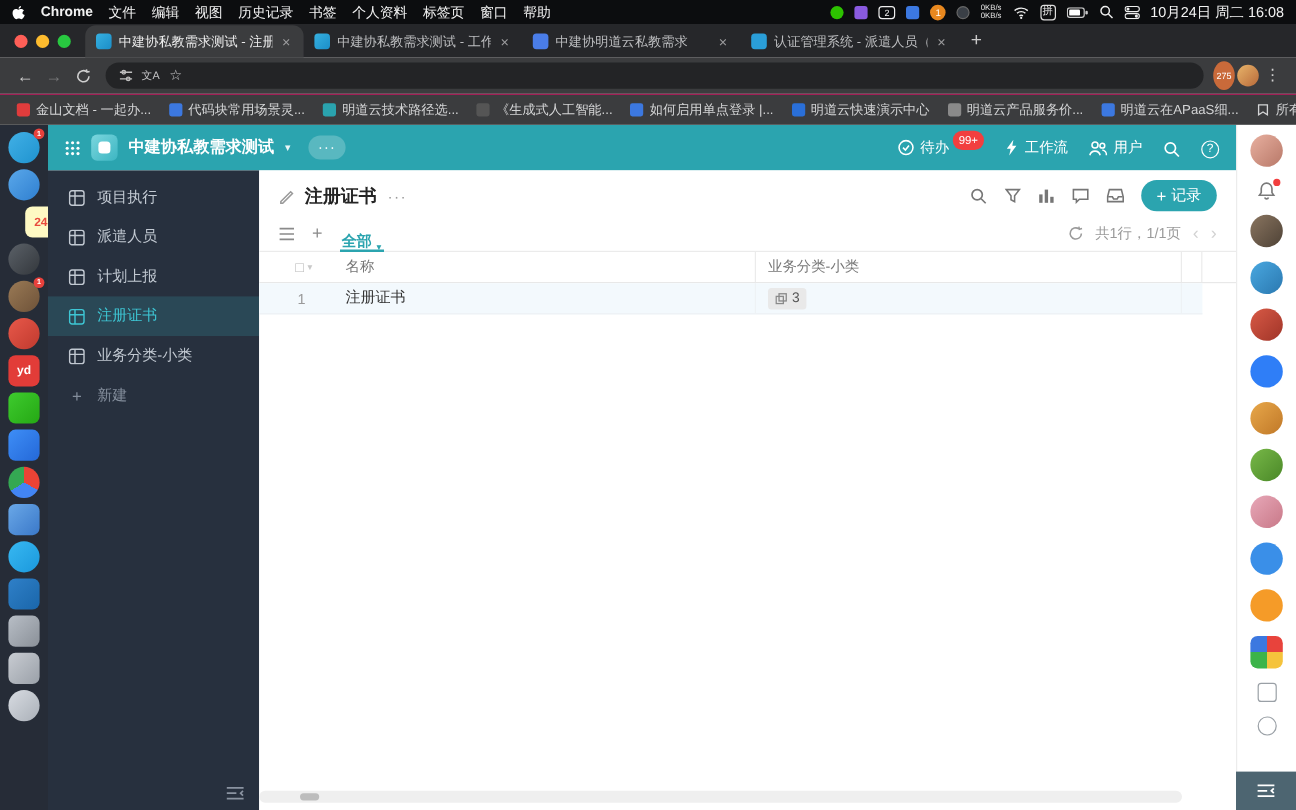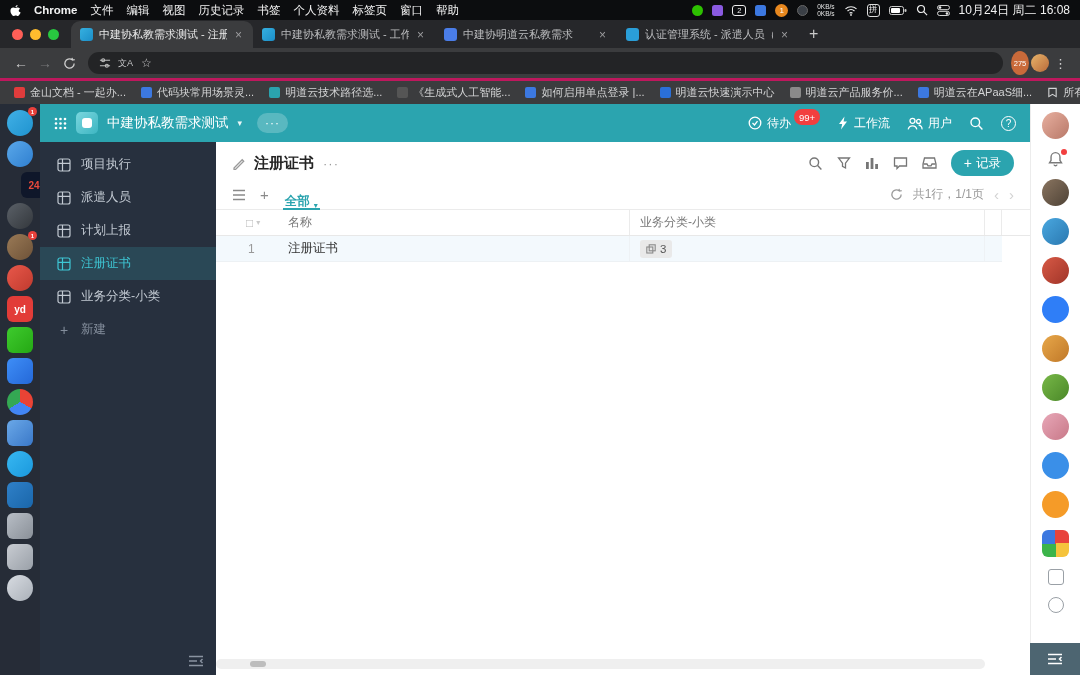--- a/index.html
+++ b/index.html
@@ -36,38 +36,38 @@
 .nav-ico.dis{color:#77787a}
 .omnibox{flex:1;height:22px;margin:0 6px;background:#232426;border-radius:11px;display:flex;align-items:center;gap:7px;padding:0 11px;min-width:0}
 .site-ico{color:#bfbfbf}
 .url{flex:1;min-width:0;white-space:nowrap;overflow:hidden;color:#d8d9da;font-size:11.5px}
 .omni-right{display:flex;gap:8px;color:#c5c5c7;font-size:11px;align-items:center}
 .ext-badge{min-width:18px;height:24px;border-radius:50%;background:#c96a3a;color:#fff;font-size:7.5px;display:flex;align-items:center;justify-content:center}
 .profile-av{width:18px;height:18px;border-radius:50%;background:linear-gradient(135deg,#e8b46a,#b86a3a)}
 .menu-dots{color:#cfcfcf;font-size:13px;padding:0 3px}
 
 
-.bkbar{position:absolute;top:78px;left:0;right:0;height:26px;background:#3b3c3e;border-top:3px solid #be185d;display:flex;align-items:center;gap:15px;padding:0 14px;font-size:11px;color:#d4d5d6;z-index:27}
+.bkbar{position:absolute;top:78px;left:0;right:0;height:26px;background:#3b3c3e;border-top:1px solid #be185d;display:flex;align-items:center;gap:15px;padding:0 14px;font-size:11px;color:#d4d5d6;z-index:27}
 .bm{display:flex;align-items:center;gap:5px;white-space:nowrap}
 .bm-fav{width:11px;height:11px;border-radius:2px;flex:none}
 .bm-all{margin-left:auto;display:flex;align-items:center;gap:5px}
 
 
 .dock{position:absolute;top:104px;bottom:0;left:0;width:40px;background:#262c37;display:flex;flex-direction:column;align-items:center;gap:5px;padding-top:6px;z-index:5}
 .dock-ic{width:26px;height:26px;border-radius:6px;position:relative;display:flex;align-items:center;justify-content:center;font-size:10px;font-weight:700;flex:none}
 .dock-badge{position:absolute;top:-3px;right:-4px;min-width:9px;height:9px;border-radius:5px;background:#e8413c;font-size:6px;color:#fff;display:flex;align-items:center;justify-content:center;padding:0 1px}
 
 
 .appheader{position:absolute;top:104px;left:40px;width:990px;height:38px;background:#2ba4af;color:#fff;display:flex;align-items:center;gap:9px;padding:0 14px;z-index:6}
 .applogo{width:22px;height:22px;border-radius:5px;background:linear-gradient(135deg,#7ad6de,#3db6c2);display:flex;align-items:center;justify-content:center}
 .applogo i{width:10px;height:10px;border-radius:3px;background:#fff;display:block}
-.appname{font-size:13.5px;font-weight:400;white-space:nowrap}
+.appname{font-size:13.5px;font-weight:700;white-space:nowrap}
 .hd-caret{font-size:9px;opacity:.9}
 .hd-more{height:20px;padding:0 8px;border-radius:10px;background:rgba(255,255,255,.22);font-size:12px;letter-spacing:1px;display:flex;align-items:center;margin-left:6px}
-.hd-right{margin-left:auto;display:flex;align-items:center;gap:17px;font-size:12px}
+.hd-right{margin-left:auto;display:flex;align-items:flex-end;gap:17px;font-size:12px}
 .hd-item{display:flex;align-items:center;gap:5px;white-space:nowrap}
 .badge-99{background:#f23f3f;border-radius:8px;padding:8px 5px;height:14px;font-size:9.5px;display:flex;align-items:center;transform:translateY(-6px);margin-left:-2px}
 .q-circle{width:15px;height:15px;border:1.3px solid #fff;border-radius:50%;font-size:10px;display:flex;align-items:center;justify-content:center}
 
 
 .sidebar{position:absolute;top:142px;bottom:0;left:40px;width:176px;background:#27303e;z-index:6;padding-top:6px}
 .sb-item{height:33px;display:flex;align-items:center;gap:10px;padding:0 17px;color:#c2c9d2;font-size:12.5px;white-space:nowrap}
 .sb-item.active{background:rgba(62,198,212,.16);color:#3ec6d4}
 .sb-new{color:#848e9c}
 .sb-plus{font-size:14px;width:14px;text-align:center}
@@ -272,21 +272,21 @@
       </svg>
       <span>所有书签</span>
     </span>
 </div>
 
 <div class="dock">
     <div class="dock-ic" style="background: linear-gradient(135deg, rgb(65, 176, 230), rgb(31, 147, 207)); border-radius: 50%;">
       <span class="dock-badge">1</span>
     </div>
     <div class="dock-ic" style="background: linear-gradient(135deg, rgb(90, 168, 234), rgb(47, 127, 208)); border-radius: 50%;"></div>
-    <div class="dock-ic" style="background: #0f172a; color: rgb(232, 74, 60); margin-left: 28px;">24</div>
+    <div class="dock-ic" style="background: #fef9c3; color: rgb(232, 74, 60); margin-left: 28px;">24</div>
     <div class="dock-ic" style="background: linear-gradient(135deg, rgb(91, 97, 104), rgb(51, 55, 60)); border-radius: 50%;"></div>
     <div class="dock-ic" style="background: linear-gradient(135deg, rgb(154, 122, 86), rgb(110, 82, 56)); border-radius: 50%;">
       <span class="dock-badge">1</span>
     </div>
     <div class="dock-ic" style="background: linear-gradient(135deg, rgb(232, 88, 74), rgb(192, 58, 46)); border-radius: 50%;"></div>
     <div class="dock-ic" style="background: rgb(226, 60, 56); color: rgb(255, 255, 255);">yd</div>
     <div class="dock-ic" style="background: linear-gradient(135deg, rgb(62, 203, 46), rgb(37, 168, 20));"></div>
     <div class="dock-ic" style="background: linear-gradient(135deg, rgb(62, 142, 247), rgb(36, 104, 216));"></div>
     <div class="dock-ic" style="background: conic-gradient(rgb(234, 67, 53) 0deg, rgb(234, 67, 53) 33%, rgb(66, 133, 244) 33%, rgb(66, 133, 244) 66%, rgb(52, 168, 83) 66%, rgb(52, 168, 83) 100%); border-radius: 50%;"></div>
     <div class="dock-ic" style="background: linear-gradient(135deg, rgb(106, 168, 232), rgb(58, 120, 200));"></div>

